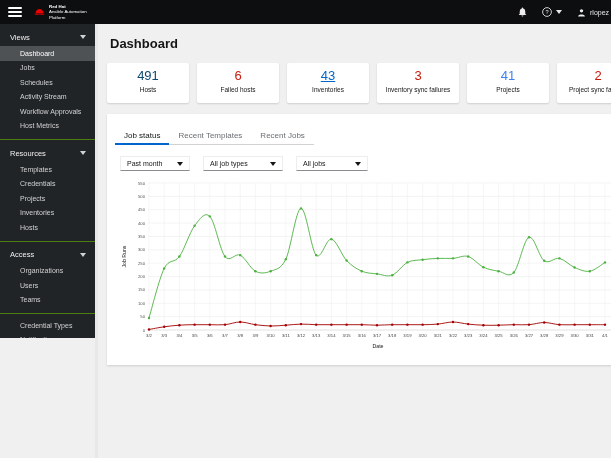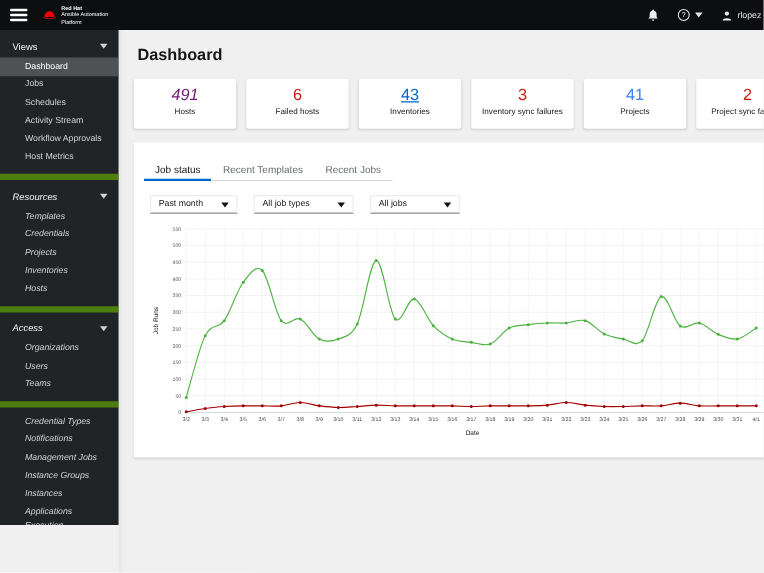--- a/index.html
+++ b/index.html
@@ -13,24 +13,24 @@
   .brand { display:flex; align-items:center; margin-left:12px; gap:4px; }
   .fedora { width:11px; height:9px; }
   .brand-text { color:#fff; font-size:4.4px; line-height:1.25; }
   .brand-text .b1 { font-weight:bold; }
   .masthead-right { position:absolute; left:518px; top:0; height:24px; display:flex; align-items:center; white-space:nowrap; }
   .mh-icon { margin-right:15px; display:flex; align-items:center; cursor:pointer; }
   .caret-down { width:0; height:0; border-left:3px solid transparent; border-right:3px solid transparent; border-top:4px solid #e8e8e8; margin-left:4px; }
   .username { color:#e8e8e8; font-size:7px; margin-left:4px; }
 
   
-  .sidebar { position:absolute; top:24px; left:0; width:95px; height:396px; background:#212427; overflow:hidden; }
+  .sidebar { position:absolute; top:24px; left:0; width:95px; height:314px; background:#212427; overflow:hidden; }
   .sb-scrollbar { position:absolute; top:24px; left:95px; width:3px; height:434px; background:#e8e8e8; }
   .sb-section { padding-top:4px; }
-  .sb-section + .sb-section { border-top:5px solid #4d7c0f; margin-top:6px;font-style:italic; }
+  .sb-section + .sb-section { border-top:1px solid #4d7c0f; margin-top:6px; }
   .sb-header { height:18px; display:flex; align-items:center; justify-content:space-between; padding:0 9px 0 10px; cursor:pointer; }
   .sb-header .lbl { color:#f0f0f0; font-size:7.5px; }
   .sb-caret { width:0; height:0; border-left:3px solid transparent; border-right:3px solid transparent; border-top:4px solid #d2d2d2; }
   .sb-item { height:14.5px; display:flex; align-items:center; padding-left:20px; color:#d2d2d2; font-size:7px; cursor:pointer; }
   .sb-item.active { background:#4f5255; color:#fff; }
 
   
   .content { position:absolute; top:24px; left:98px; width:513px; height:434px; overflow:hidden; background:#f0f0f0; padding:12px 0 0 9px; }
   .page-title { font-size:13px; font-weight:bold; color:#151515; margin-left:3px; }
 
@@ -143,21 +143,21 @@
   </div>
 
 </div>
 <div class="sb-scrollbar"></div>
 
 <div class="content">
   <div class="page-title">Dashboard</div>
 
   <div class="cards">
     <div class="card">
-      <div class="card-value" style="color: #701a75; font-style: italic;">491</div>
+      <div class="card-value" style="color: #0c4a6e;">491</div>
       <div class="card-label">Hosts</div>
     </div>
     <div class="card">
       <div class="card-value" style="color: rgb(201, 25, 11);">6</div>
       <div class="card-label">Failed hosts</div>
     </div>
     <div class="card">
       <div class="card-value" style="color: rgb(0, 102, 204); text-decoration: underline;">43</div>
       <div class="card-label">Inventories</div>
     </div>

